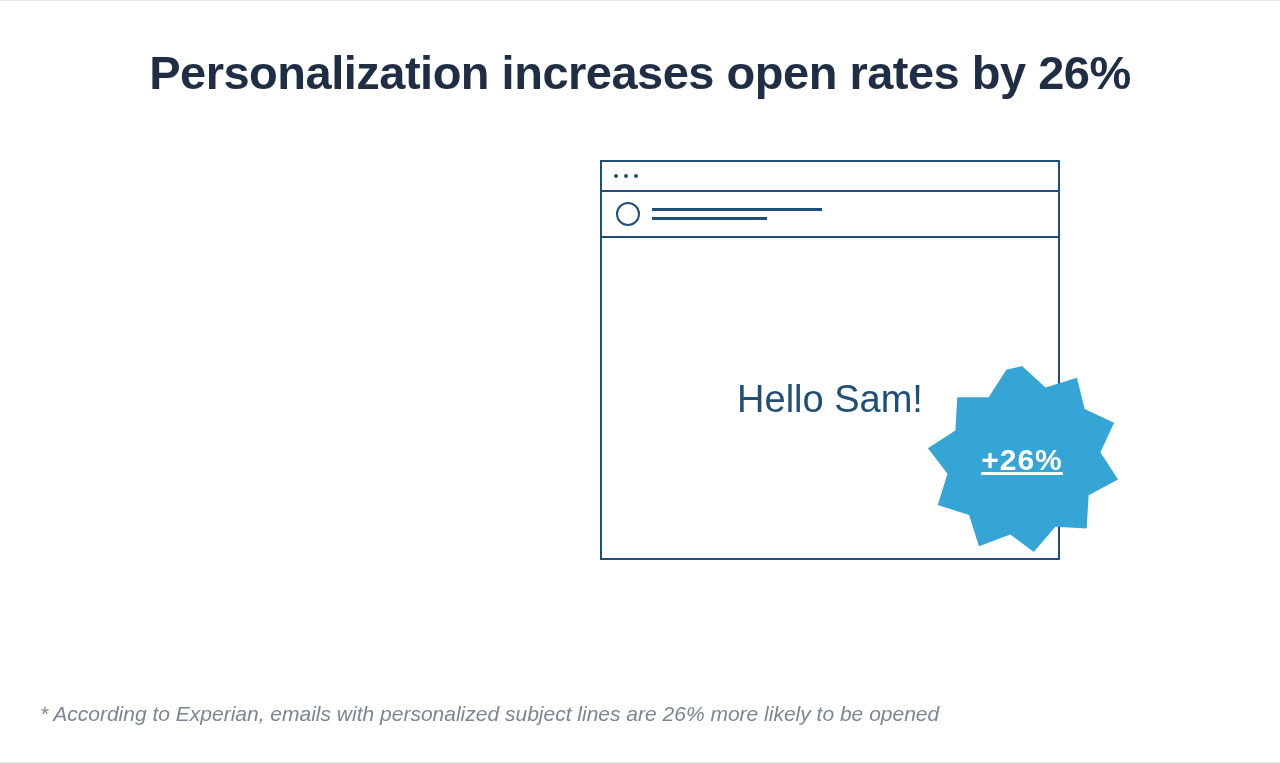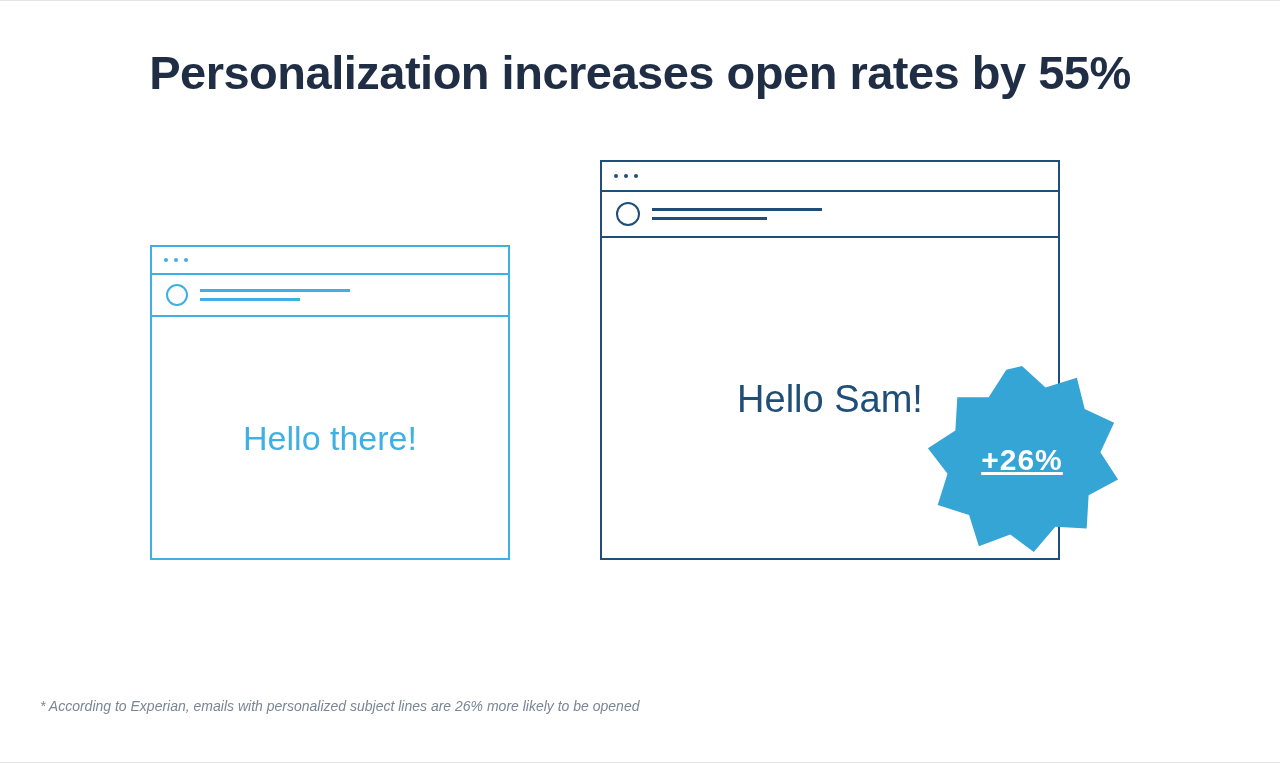--- a/index.html
+++ b/index.html
@@ -127,50 +127,33 @@
       color: #ffffff;
       font-size: 30px;
       font-weight: 700;
       letter-spacing: 1px;
       text-decoration: underline;
     }
 
     .footnote {
       position: absolute;
       left: 40px;
-      bottom: 48px;
+      bottom: 36px;
       font-style: italic;
-      font-size: 14px;
+      font-size: 21px;
       color: #7a8694;
     }
   </style>
 </head>
 <body>
 
-<h1 class="headline">Personalization increases open rates by 55%</h1>
+<h1 class="headline">Personalization increases open rates by 26%</h1>
 
 <div class="diagram-area">
 
-  <div class="email-window win-light">
-    <div class="title-bar">
-      <span class="title-dot"></span>
-      <span class="title-dot"></span>
-      <span class="title-dot"></span>
-    </div>
-    <div class="head-row">
-      <span class="avatar-circle"></span>
-      <div class="head-lines">
-        <span class="line-a"></span>
-        <span class="line-b"></span>
-      </div>
-    </div>
-    <div class="body-area">
-      <span class="body-text">Hello there!</span>
-    </div>
-  </div>
 
   <div class="email-window win-dark">
     <div class="title-bar">
       <span class="title-dot"></span>
       <span class="title-dot"></span>
       <span class="title-dot"></span>
     </div>
     <div class="head-row">
       <span class="avatar-circle"></span>
       <div class="head-lines">

